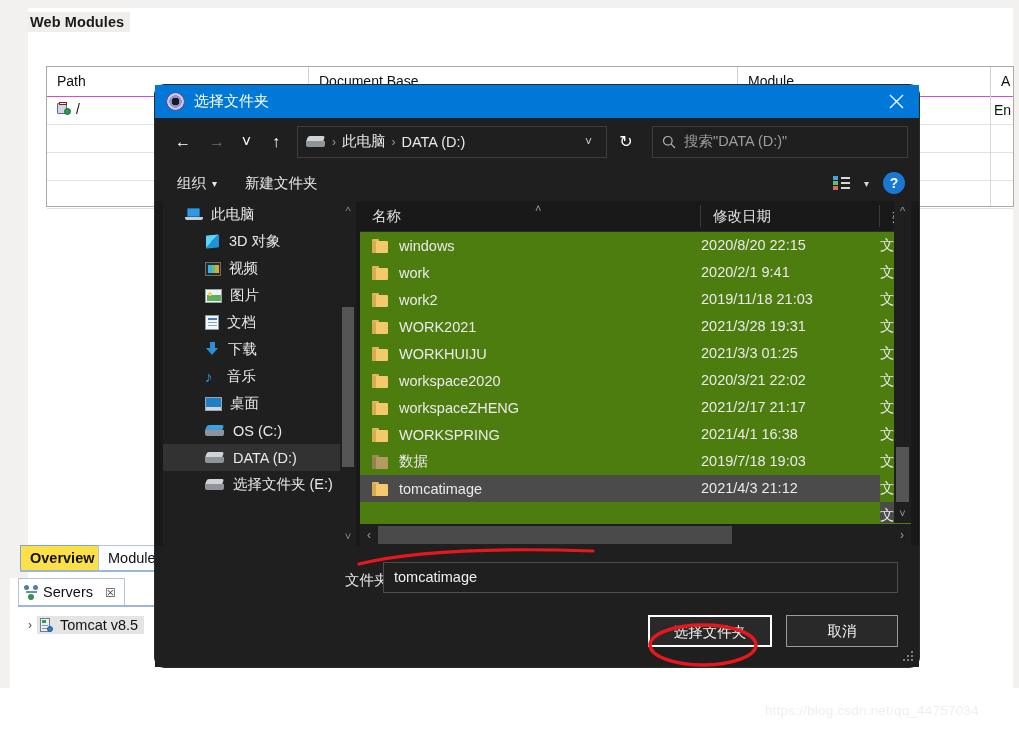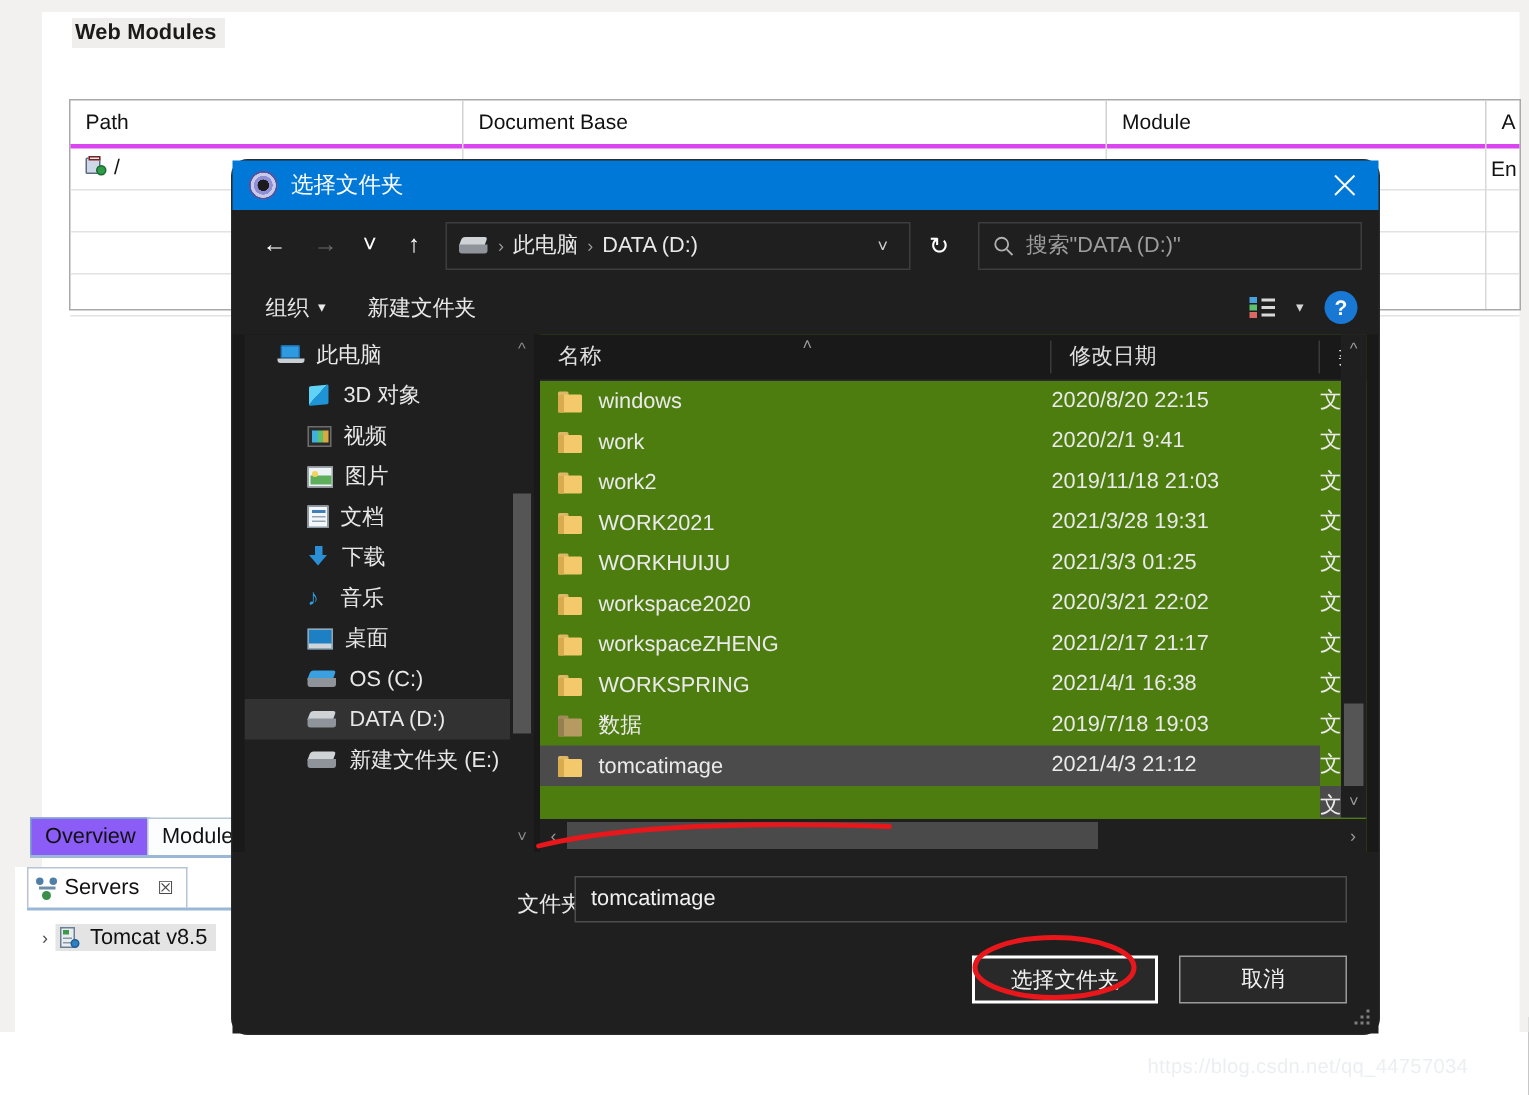--- a/index.html
+++ b/index.html
@@ -10,48 +10,48 @@
     -webkit-font-smoothing:antialiased;
   }
 
   
   #eclipse-bg{position:absolute;inset:0;background:#ffffff;}
 
   .ecl-topbar{position:absolute;left:0;top:0;width:1019px;height:8px;background:#f2f1f0;}
   .ecl-leftstrip{position:absolute;left:0;top:0;width:28px;height:688px;background:#f2f1f0;}
   .ecl-rightstrip{position:absolute;right:0;top:0;width:6px;height:688px;background:#f2f1f0;}
 
-  .wm-title{position:absolute;left:48px;top:12px;font-size:14.5px;font-weight:bold;color:#1a1a1a;
+  .wm-title{position:absolute;left:28px;top:12px;font-size:14.5px;font-weight:bold;color:#1a1a1a;
             background:#efeeec;padding:2px 6px 2px 2px;letter-spacing:.1px;}
   .wm-desc{position:absolute;left:35px;top:38px;font-size:14px;color:#202020;}
 
   .wm-table{position:absolute;left:46px;top:66px;width:968px;height:141px;
             border:1px solid #a9a9a9;background:#ffffff;box-sizing:border-box;}
-  .wm-head{position:relative;height:29px;border-bottom:3px solid #d946ef;}
+  .wm-head{position:relative;height:29px;border-bottom:1px solid #d946ef;}
   .wm-col{position:absolute;top:0;height:29px;line-height:29px;font-size:14px;color:#111;
           padding-left:10px;box-sizing:border-box;}
   .wm-colsep{position:absolute;top:0;width:1px;height:29px;background:#d2d2d2;}
   .wm-row{position:relative;height:27px;border-bottom:1px solid #e2e2e2;}
   .wm-cell-path{position:absolute;left:10px;top:4px;font-size:14px;color:#111;display:flex;align-items:center;gap:4px;}
   .wm-cell-doc{position:absolute;left:700px;top:5px;font-size:14px;color:#111;}
   .wm-cell-a{position:absolute;left:995px;top:5px;font-size:14px;color:#111;}
   .wm-vsep{position:absolute;top:0;width:1px;bottom:0;background:#d9d9d9;}
 
   
   .modicon{width:15px;height:14px;position:relative;display:inline-block;}
   .modicon i{position:absolute;display:block;}
   .modicon .b1{left:0;top:1px;width:10px;height:11px;background:#cfd8e6;border:1px solid #5b6b85;border-radius:1px;box-sizing:border-box;}
   .modicon .b2{left:2px;top:0px;width:8px;height:3px;background:#e8eaf0;border:1px solid #7a2020;box-sizing:border-box;}
   .modicon .b3{left:7px;top:6px;width:7px;height:7px;border-radius:50%;background:#2e9a4a;border:1px solid #186a2d;box-sizing:border-box;}
 
   
   .tabrow{position:absolute;left:20px;top:545px;width:470px;height:26px;}
   .etab{position:absolute;top:0;height:26px;line-height:25px;font-size:14.5px;color:#111;
         padding:0 9px;border:1px solid #b6c4d4;border-bottom:none;background:#ffffff;box-sizing:border-box;}
-  .etab.sel{background:#8b5cf6;border-color:#7aa5cf;}
+  .etab.sel{background:#fde047;border-color:#7aa5cf;font-weight:bold;}
   .etab.alt{background:#fbfdff;}
   .tab-underline{position:absolute;left:20px;top:570px;width:470px;height:2px;background:#9ab8d6;}
 
   
   .srvpanel{position:absolute;left:10px;top:578px;width:480px;height:110px;background:#ffffff;}
   .srvtab{position:absolute;left:8px;top:0px;height:27px;line-height:26px;font-size:14.5px;color:#111;
           padding-left:24px;padding-right:8px;border:1px solid #b6c4d4;border-bottom:none;background:#ffffff;box-sizing:border-box;}
   .srvtab2{position:absolute;left:148px;top:0px;height:27px;line-height:26px;font-size:14.5px;color:#6f7a86;
           padding-left:24px;padding-right:8px;background:#eef3f8;box-sizing:border-box;}
   .srv-sep{position:absolute;left:8px;top:27px;width:470px;height:2px;background:#9ab8d6;}
@@ -70,21 +70,21 @@
   .ic-tomcat .body{position:absolute;left:1px;top:0;width:10px;height:14px;background:#e9edf2;border:1px solid #6a7f94;box-sizing:border-box;}
   .ic-tomcat .g{position:absolute;left:3px;top:2px;width:4px;height:3px;background:#3a9a4a;}
   .ic-tomcat .l1{position:absolute;left:3px;top:7px;width:6px;height:1px;background:#8b97a3;}
   .ic-tomcat .l2{position:absolute;left:3px;top:10px;width:6px;height:1px;background:#8b97a3;}
   .ic-tomcat .dot{position:absolute;left:8px;top:8px;width:6px;height:6px;border-radius:50%;background:#2f7fc4;border:1px solid #1d5e96;box-sizing:border-box;}
   .ic-mtab{width:15px;height:14px;position:relative;}
   .ic-mtab .f{position:absolute;left:0;top:0;width:13px;height:13px;background:#eef2f7;border:1px solid #7d8fa3;box-sizing:border-box;}
   .ic-mtab .p{position:absolute;left:3px;top:4px;width:5px;height:6px;border-radius:50% 50% 40% 40%;background:#e0715a;}
 
   
-  #file-dialog{position:absolute;left:155px;top:107px;width:764px;height:582px;
+  #file-dialog{position:absolute;left:155px;top:85px;width:764px;height:582px;
                background:#1f1f1f;box-shadow:0 0 0 1px #2b2b2b;border-radius:10px;}
   .dlg-title{height:33px;background:#0078d7;display:flex;align-items:center;position:relative;}
   .dlg-title-icon{width:19px;height:19px;margin-left:11px;border-radius:50%;
                   background:radial-gradient(circle at 50% 50%,#1b1b1b 0 28%,#8f8fd6 29% 46%,#c9c9e8 47% 62%,#6d6dba 63% 100%);
                   box-shadow:inset 0 0 0 1px #50509a;}
   .dlg-title-text{margin-left:9px;font-size:15px;color:#ffffff;}
   .dlg-close{position:absolute;right:0;top:0;width:46px;height:33px;display:flex;align-items:center;justify-content:center;}
   .dlg-close svg{display:block;}
 
   .dlg-navbar{height:47px;background:#1f1f1f;display:flex;align-items:center;padding:0 11px;box-sizing:border-box;}
@@ -361,21 +361,21 @@
             <span class="top"></span>
             <span class="bot"></span>
           </span>
         <span>DATA (D:)</span>
       </div>
       <div class="nav-item indent">
         <span class="drive-ic">
             <span class="top"></span>
             <span class="bot"></span>
           </span>
-        <span>新建文件夹 (E:)</span>
+        <span>选择文件夹 (E:)</span>
       </div>
 
       <div class="nav-scroll">
         <div class="arrow">^</div>
         <div class="thumb"></div>
         <div class="arrow" style="position:absolute;bottom:0;left:0;width:16px;">˅</div>
       </div>
     </div>
 
     <div class="list-pane">

